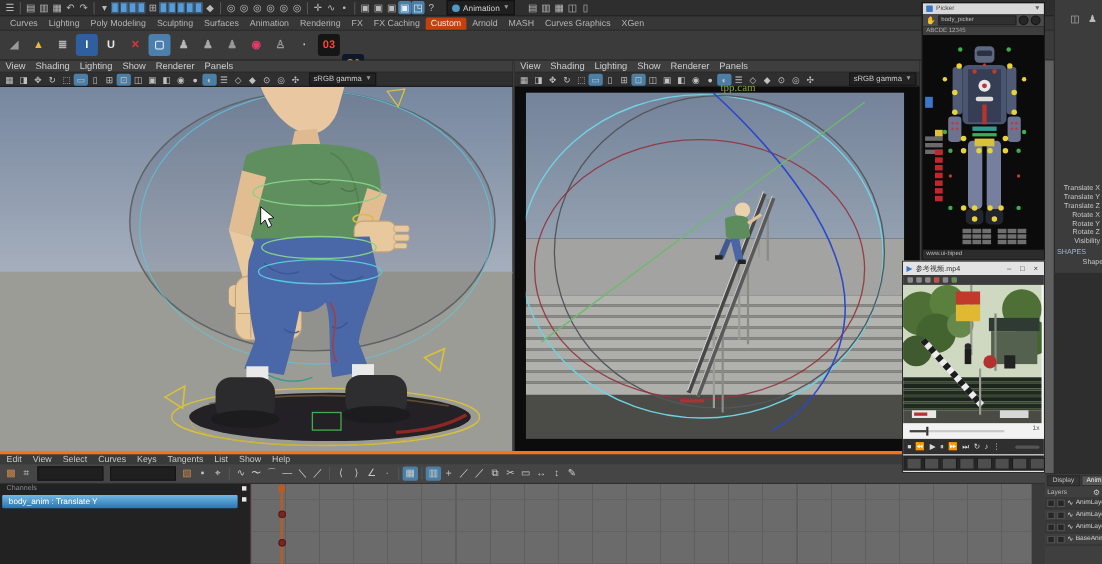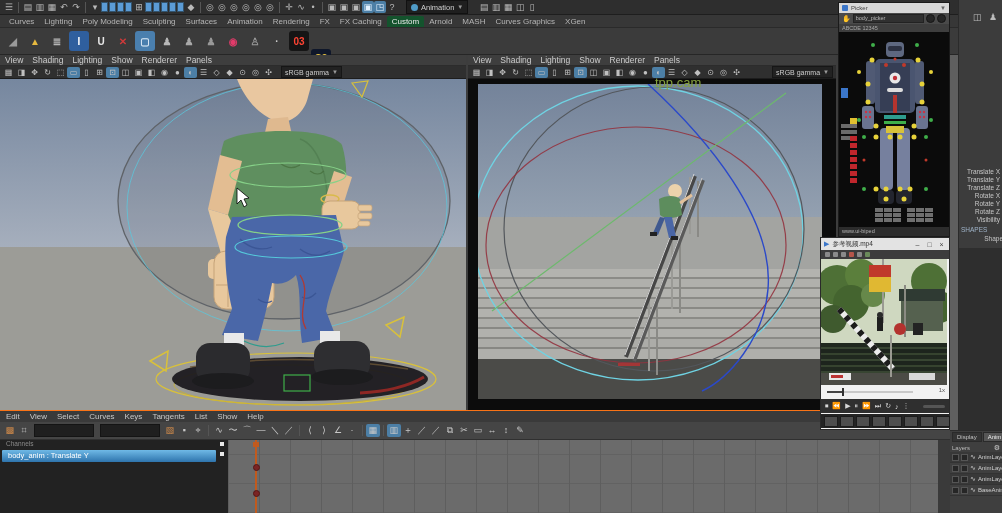--- a/index.html
+++ b/index.html
@@ -13,38 +13,38 @@
   .sep{width:1px;height:11px;background:#555;margin:0 3px;flex:0 0 auto;}
   .bcell{width:7px;height:10px;background:#5b9bd5;border:1px solid #33546e;box-sizing:border-box;margin-right:1px;flex:0 0 auto;}
   .chip{border-radius:2px;}
   .blue{background:#4c7fa6;border-radius:2px;color:#e4f2ff;}
   .sdrop{display:flex;align-items:center;gap:3px;background:#1f1f1f;border:1px solid #111;height:12px;padding:0 4px;margin-left:8px;font-size:7.5px;color:#cfcfcf;}
   .sdrop .dot{width:7px;height:7px;border-radius:50%;background:#4f9bc7;}
   .caret{font-size:6px;color:#9a9a9a;}
   
   #shelftabs{left:0;top:15px;width:1002px;height:13px;background:#373737;border-bottom:1px solid #2a2a2a;padding-left:4px;box-sizing:border-box;}
   .shelftab{font-size:8px;color:#b5b5b5;padding:1px 5px;flex:0 0 auto;}
-  .shelftab.active{background:#14532d;color:#e9e9e9;border-radius:2px 2px 0 0;}
+  .shelftab.active{background:#c2410c;color:#e9e9e9;border-radius:2px 2px 0 0;}
   
   #shelf{left:0;top:28px;width:1002px;height:27px;background:#3b3b3b;border-bottom:1px solid #262626;padding-left:2px;box-sizing:border-box;}
   .shbtn{width:20px;height:20px;margin:1px;border-radius:3px;font-size:10px;font-weight:bold;display:flex;align-items:center;justify-content:center;flex:0 0 auto;}
   
   .vpmenubar{height:11px;background:#3e3e3e;border-bottom:1px solid #2c2c2c;padding-left:5px;box-sizing:border-box;}
   .pmenu{font-size:8.5px;color:#cdcdcd;margin-right:9px;flex:0 0 auto;}
   .vptoolbar{height:13px;background:#2f2f2f;border-bottom:1px solid #1d1d1d;padding-left:2px;box-sizing:border-box;}
   .vicon{width:13px;height:11px;font-size:8px;line-height:11px;text-align:center;color:#c0c0c0;flex:0 0 auto;}
   .vdrop{display:flex;align-items:center;gap:3px;background:#222;border:1px solid #161616;height:10px;padding:0 3px;font-size:7px;color:#cccccc;}
   .cornerlabel{font-size:7px;color:#dddddd;}
-  .camlabel{font-size:13px;color:#86a23e;}
+  .camlabel{font-size:10px;color:#86a23e;font-family:Liberation Serif, serif;}
   
   #watermark{left:345px;top:243px;font-weight:bold;color:rgba(41,154,219,0.95);text-shadow:0 0 2px rgba(10,70,130,0.5);white-space:nowrap;z-index:40;}
   #watermark .wm-brand{font-size:18px;margin-right:12px;letter-spacing:2px;}
   #watermark .wm-url{font-size:15px;letter-spacing:6.5px;}
   
-  #gemenubar{left:0;top:410px;width:950px;height:12px;background:#3a3a3a;border-top:1px solid #f97316;padding-left:6px;box-sizing:border-box;}
+  #gemenubar{left:0;top:410px;width:950px;height:12px;background:#3a3a3a;border-top:3px solid #f97316;padding-left:6px;box-sizing:border-box;}
   .gmenu{font-size:8px;color:#c8c8c8;margin-right:10px;flex:0 0 auto;}
   #getoolbar{left:0;top:422px;width:950px;height:18px;background:#454545;border-bottom:1px solid #303030;padding-left:3px;box-sizing:border-box;}
   .gfield{width:58px;height:11px;background:#1f1f1f;border:1px solid #141414;margin:0 3px;}
   .gicon{width:14px;height:13px;font-size:9px;line-height:13px;text-align:center;color:#c9c9c9;flex:0 0 auto;}
   #geoutliner{left:0;top:440px;width:228px;height:73px;background:#222222;border-right:1px solid #ec4899;}
   .gehead{height:9px;font-size:6.5px;color:#8a8a8a;padding-left:6px;}
   .gesel{position:absolute;left:2px;top:10px;width:214px;height:12px;background:linear-gradient(#6fb9e6,#2e74ad);border-radius:1px;
          font-size:7.5px;color:#ffffff;line-height:12px;padding-left:6px;box-sizing:border-box;white-space:nowrap;overflow:hidden;}
   .scrolldot{position:absolute;width:4px;height:4px;background:#e8e8e8;}
   #gegrid{left:228px;top:440px;width:710px;height:73px;background:#6b6b6b;

